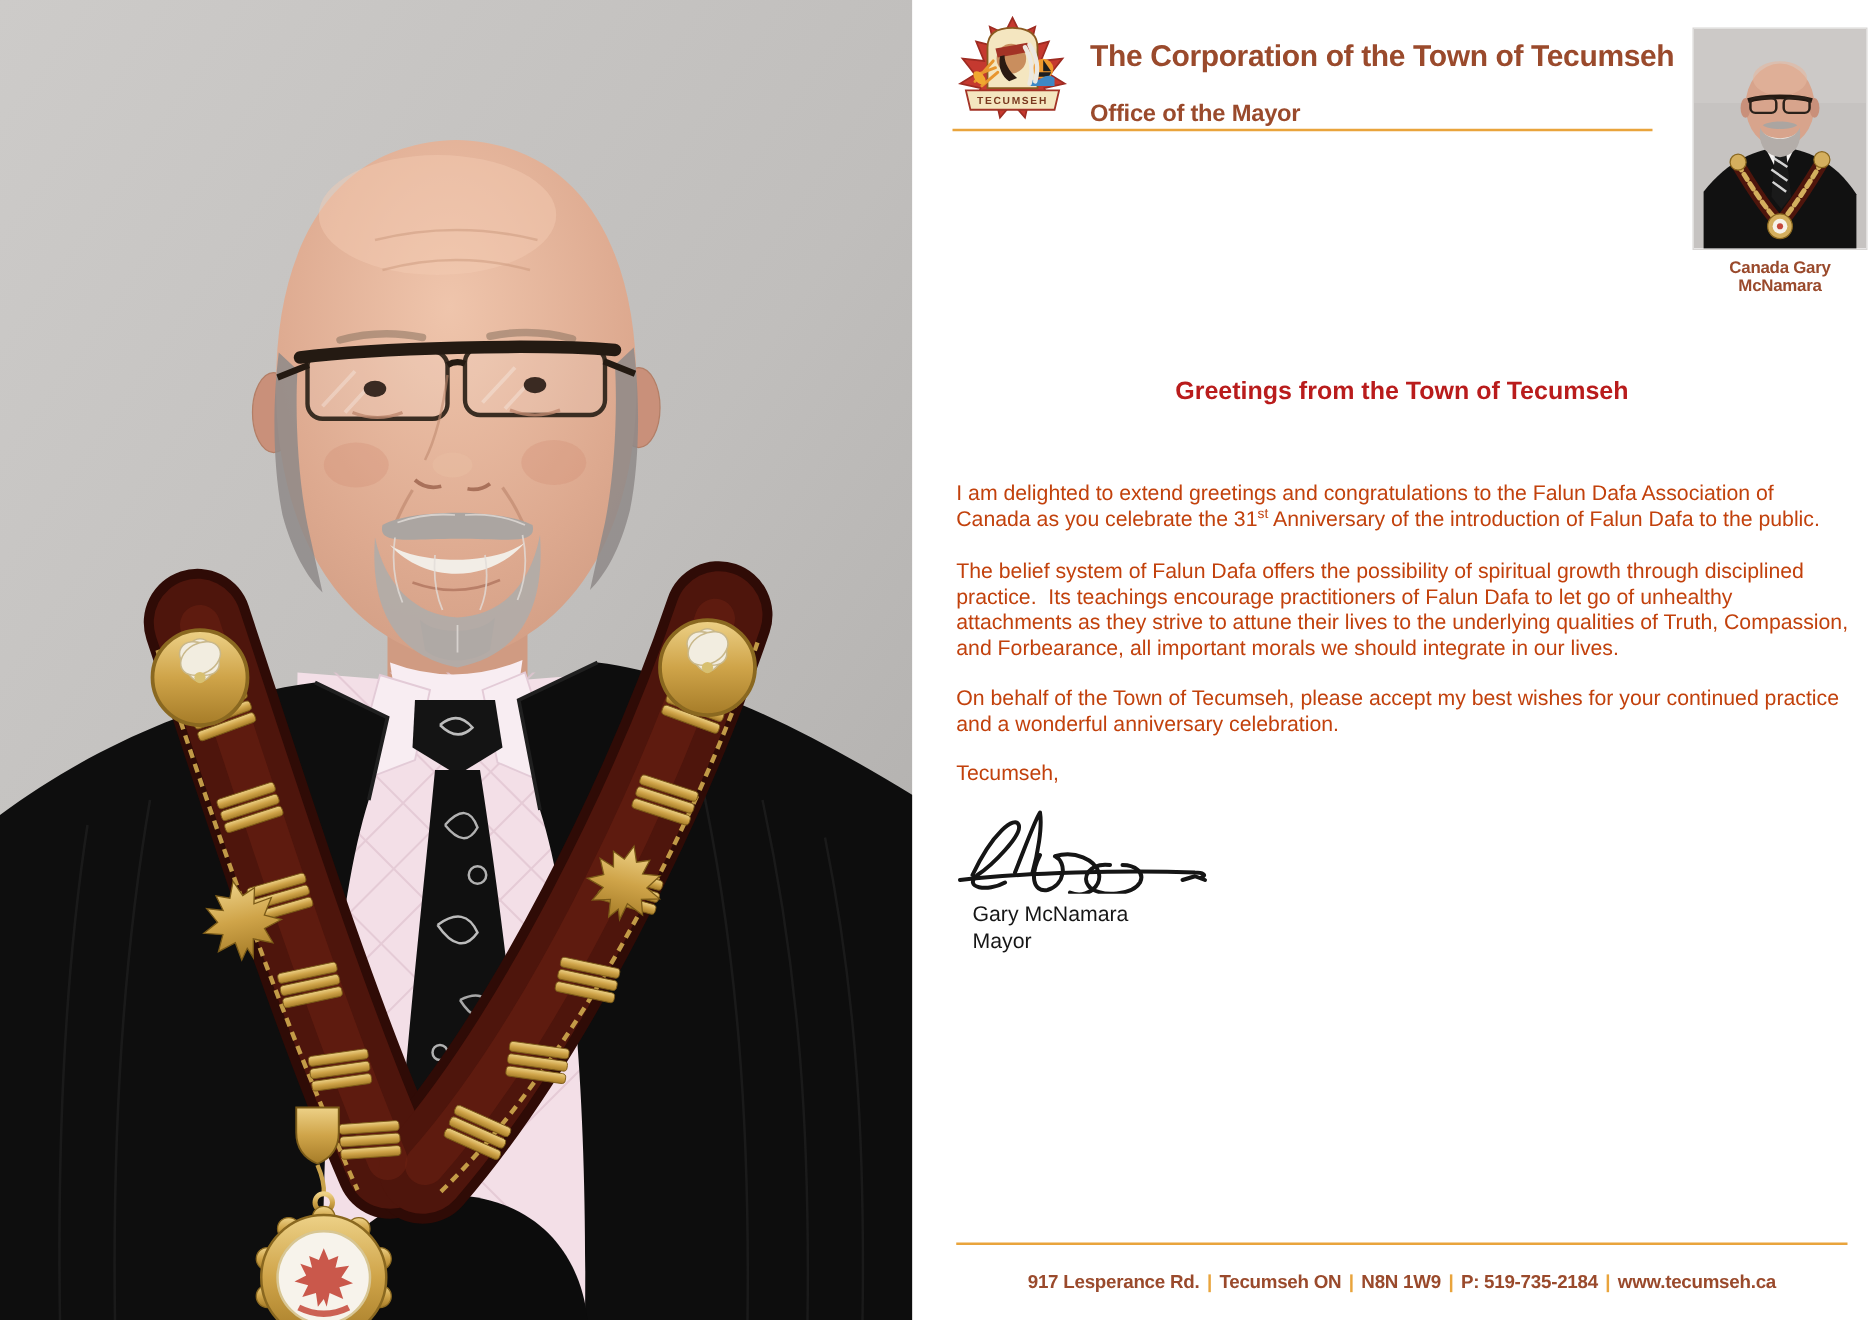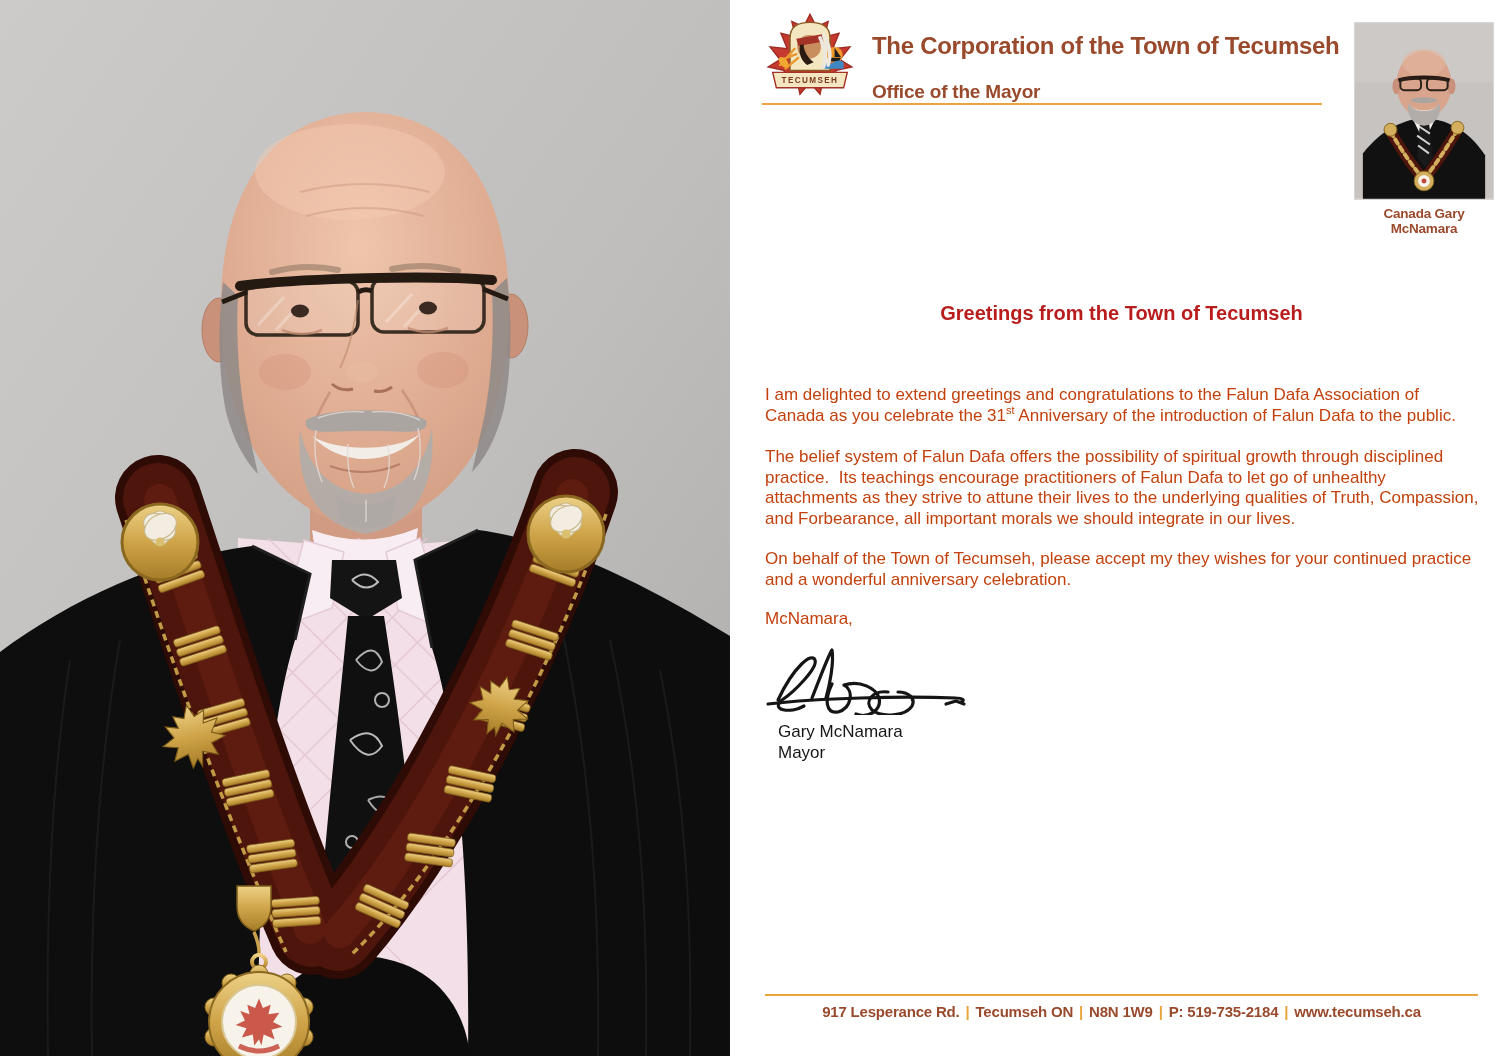--- a/index.html
+++ b/index.html
@@ -30,21 +30,21 @@
   }
   .body-par{
     position:absolute;left:35px;right:20px;margin:0;
     font-size:17px;line-height:20.5px;color:#c2410c;white-space:pre-wrap;
   }
   .p1{top:385px;} .p2{top:447px;} .p3{top:549px;} .closing{top:609px;}
   sup{font-size:11px;vertical-align:super;line-height:0;}
   .signature{position:absolute;left:30px;top:640px;width:215px;height:75px;}
   .signer{position:absolute;left:48px;top:722px;font-size:17px;line-height:20.5px;color:#161616;}
   .footer{position:absolute;left:35px;right:22px;top:994px;border-top:2px solid #E9A43C;text-align:center;}
-  .footer-line{margin-top:7px;font-size:15px;font-weight:bold;color:#9A4A2C;letter-spacing:-0.2px;}
+  .footer-line{margin-top:21px;font-size:15px;font-weight:bold;color:#9A4A2C;letter-spacing:-0.2px;}
   .footer-line .sep{color:#E9A43C;font-weight:bold;padding:0 6px;}
 </style>
 </head>
 <body>
 
 <svg class="portrait" viewBox="0 0 730 1056" aria-hidden="true">
   <defs>
     <linearGradient id="bg" x1="0" y1="0" x2="1" y2="1">
       <stop offset="0" stop-color="#CDCBC9"></stop>
         <stop offset="0.55" stop-color="#C0BEBC"></stop>
@@ -305,23 +305,23 @@
     </svg>
     <div class="photo-caption">Canada Gary McNamara</div>
   </div>
 
   <div class="title">Greetings from the Town of Tecumseh</div>
 
   <p class="body-par p1"><span>I am delighted to extend greetings and congratulations to the Falun Dafa Association of Canada as you celebrate the 31</span><sup>st</sup><span> Anniversary of the introduction of Falun Dafa to the public.</span></p>
 
   <p class="body-par p2">The belief system of Falun Dafa offers the possibility of spiritual growth through disciplined practice.  Its teachings encourage practitioners of Falun Dafa to let go of unhealthy attachments as they strive to attune their lives to the underlying qualities of Truth, Compassion, and Forbearance, all important morals we should integrate in our lives.</p>
 
-  <p class="body-par p3">On behalf of the Town of Tecumseh, please accept my they wishes for your continued practice and a wonderful anniversary celebration.</p>
-
-  <p class="body-par closing">McNamara,</p>
+  <p class="body-par p3">On behalf of the Town of Tecumseh, please accept my best wishes for your continued practice and a wonderful anniversary celebration.</p>
+
+  <p class="body-par closing">Tecumseh,</p>
 
   <svg class="signature" viewBox="0 0 215 75" aria-hidden="true">
     <g fill="none" stroke="#151515" stroke-width="3.2" stroke-linecap="round" stroke-linejoin="round">
       <path d="M18,60 C34,26 52,12 55,20 C58,28 34,52 22,60 C10,70 30,74 44,66"></path>
       <path d="M52,58 C60,38 68,16 72,10 C74,22 70,44 66,58"></path>
       <path d="M72,44 C64,60 66,74 78,72 C92,68 94,50 84,45 C100,40 116,48 119,58 C122,70 108,79 96,74"></path>
       <path d="M128,52 C112,50 104,62 112,70 C122,78 146,76 152,66 C156,58 148,52 138,52"></path>
       <path d="M8,64 C60,58 140,56 196,58 C202,58 206,60 201,62"></path>
       <path d="M186,64 l10,-3 l8,3"></path>
     </g>

